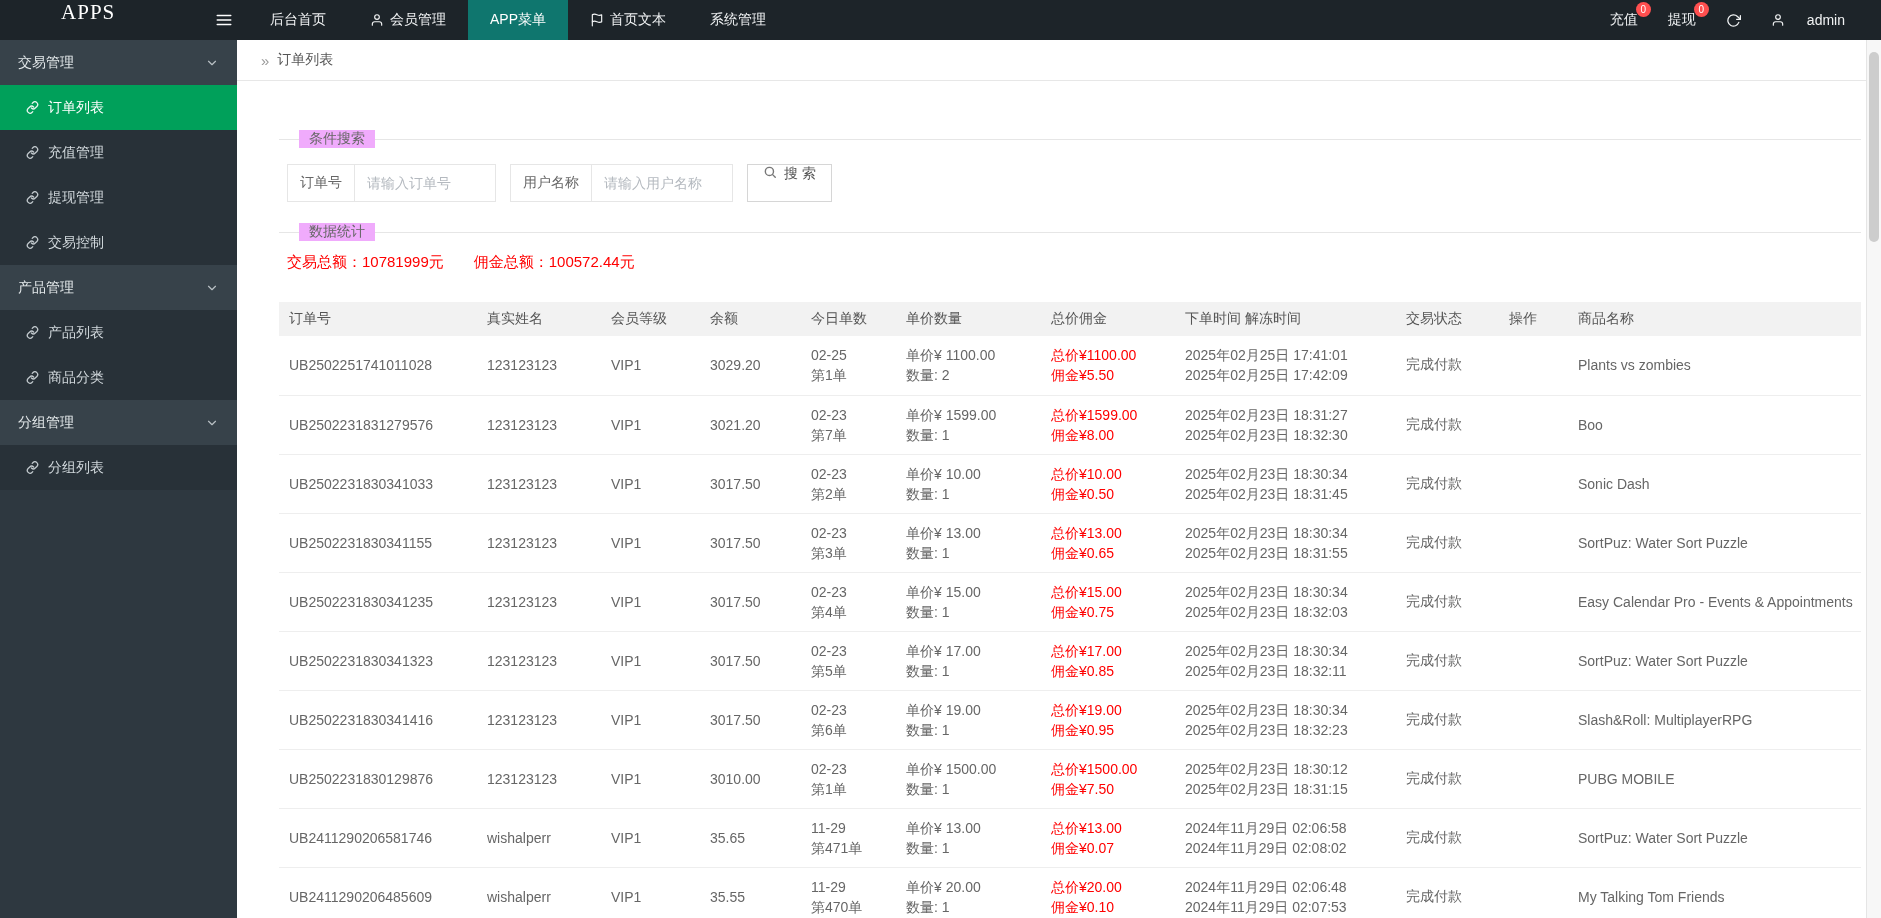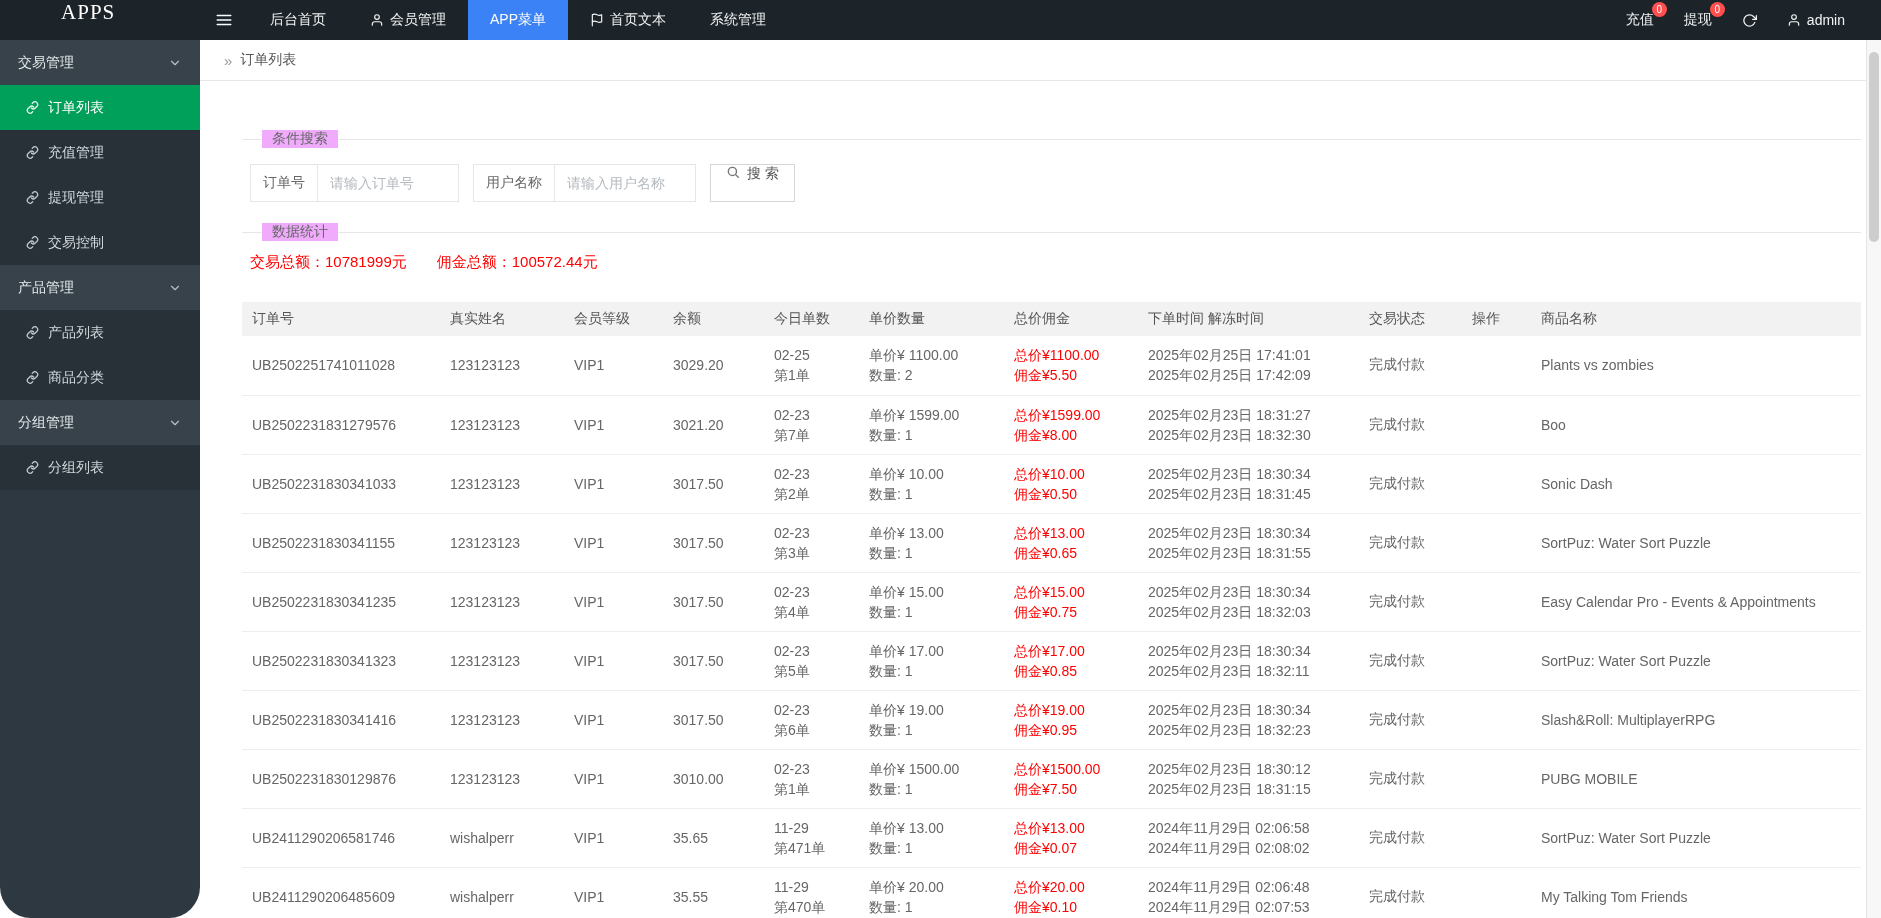--- a/index.html
+++ b/index.html
@@ -27,39 +27,39 @@
   .hamburger {
     width: 48px; display: flex; align-items: center; justify-content: center;
     cursor: pointer;
   }
   .topnav { display: flex; align-items: stretch; }
   .topnav .nav-item {
     display: flex; align-items: center; gap: 6px;
     padding: 0 22px; font-size: 14px; color: #f1f3f4; cursor: pointer;
     white-space: nowrap;
   }
-  .topnav .nav-item.active { background: #3b82f6; color: #fff; }
+  .topnav .nav-item.active { background: #0f766e; color: #fff; }
   .top-right {
     margin-left: auto; display: flex; align-items: center;
     gap: 30px; padding-right: 36px;
   }
   .badge-wrap { position: relative; cursor: pointer; font-size: 14px; color: #f1f3f4; }
   .badge {
     position: absolute; top: -9px; right: -13px;
     min-width: 15px; height: 15px; line-height: 15px;
     background: #ff4f4f; color: #fff; border-radius: 8px;
     font-size: 10px; text-align: center; padding: 0 3px;
   }
   .top-icon-btn { cursor: pointer; display: flex; align-items: center; }
-  .admin-wrap { display: flex; align-items: center; gap: 6px; cursor: pointer; color: #f1f3f4; white-space: nowrap; }
+  .admin-wrap { display: flex; align-items: center; gap: 22px; cursor: pointer; color: #f1f3f4; white-space: nowrap; }
 
   
   .layout { display: flex; height: 878px; }
   .sidebar {
-    width: 200px; flex-shrink: 0; background: #2e3840; color: #dde3e6; border-radius: 31px;
+    width: 237px; flex-shrink: 0; background: #2e3840; color: #dde3e6;
   }
   .side-group-header {
     height: 45px; display: flex; align-items: center;
     padding: 0 18px; background: #37424a; font-size: 14px; cursor: pointer;
     color: #e4e9eb;
   }
   .side-group-header .chev { margin-left: auto; opacity: .85; }
   .side-item {
     height: 45px; display: flex; align-items: center; gap: 9px;
     padding: 0 16px 0 26px; background: #283138;

